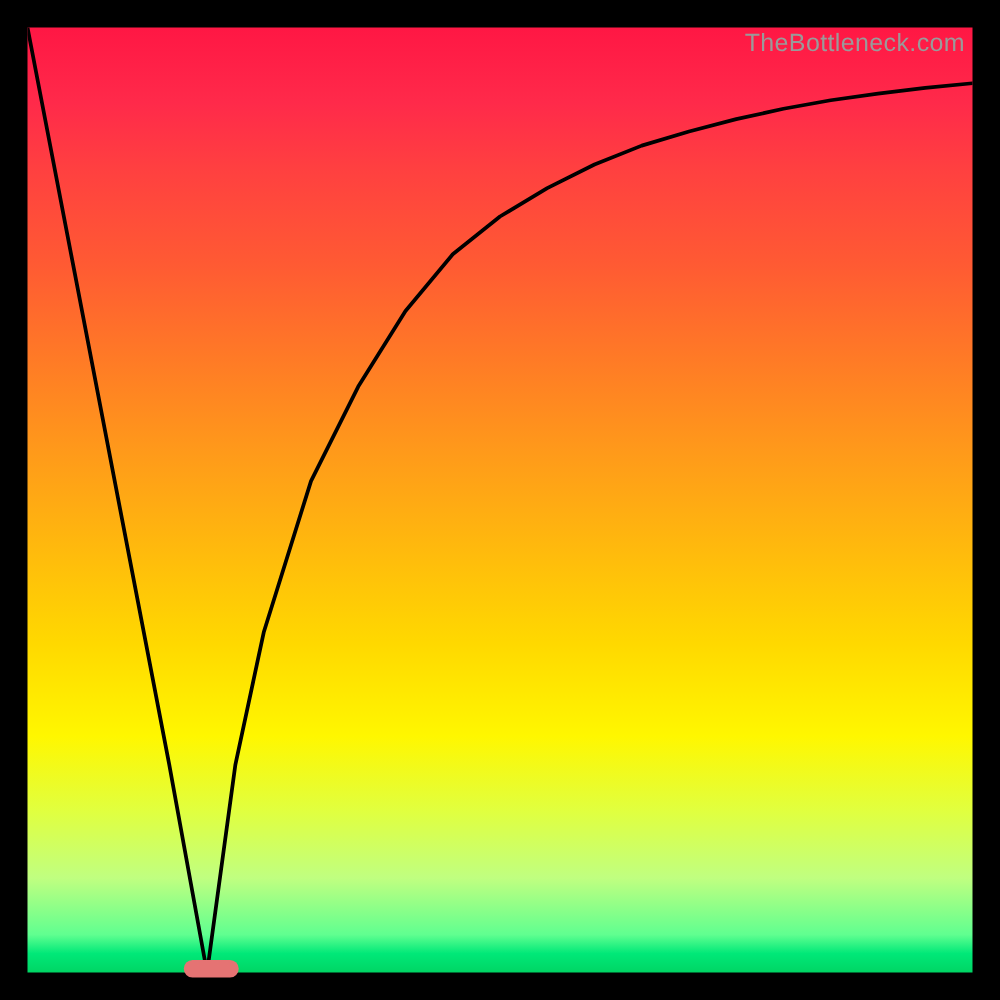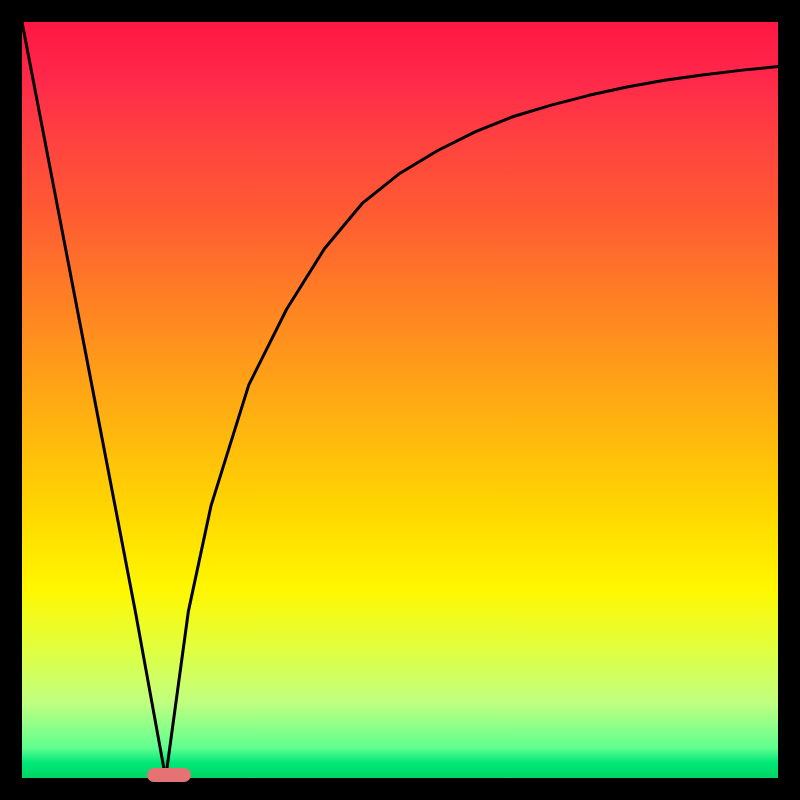--- a/index.html
+++ b/index.html
@@ -64,18 +64,19 @@
     background: #e57373;
     border-radius: 7px;
     transform: translate(-50%, -50%);
   }
 </style>
 </head>
 <body>
 
 <div class="chart-container">
   <div class="plot-area">
+    <div class="watermark">TheBottleneck.com</div>
     <svg class="curve-layer" viewBox="0 0 756 756">
       <path d="M 0.00 0.00 L 37.80 196.56 L 75.60 393.12 L 113.40 589.68 L 143.64 756.00 L 143.64 756.00 L 166.32 589.68 L 189.00 483.84 L 226.80 362.88 L 264.60 287.28 L 302.40 226.80 L 340.20 181.44 L 378.00 151.20 L 415.80 128.52 L 453.60 109.62 L 491.40 94.50 L 529.20 83.16 L 567.00 73.33 L 604.80 65.02 L 642.60 58.21 L 680.40 52.92 L 718.20 48.38 L 756.00 44.60 " fill="none" stroke="#000" stroke-width="3" stroke-linejoin="round" stroke-linecap="round"></path>
     </svg>
     <div class="marker" style="left: 147.42px; top: 753px; background: rgb(229, 115, 115);"></div>
   </div>
 </div>
 
 </body></html>

